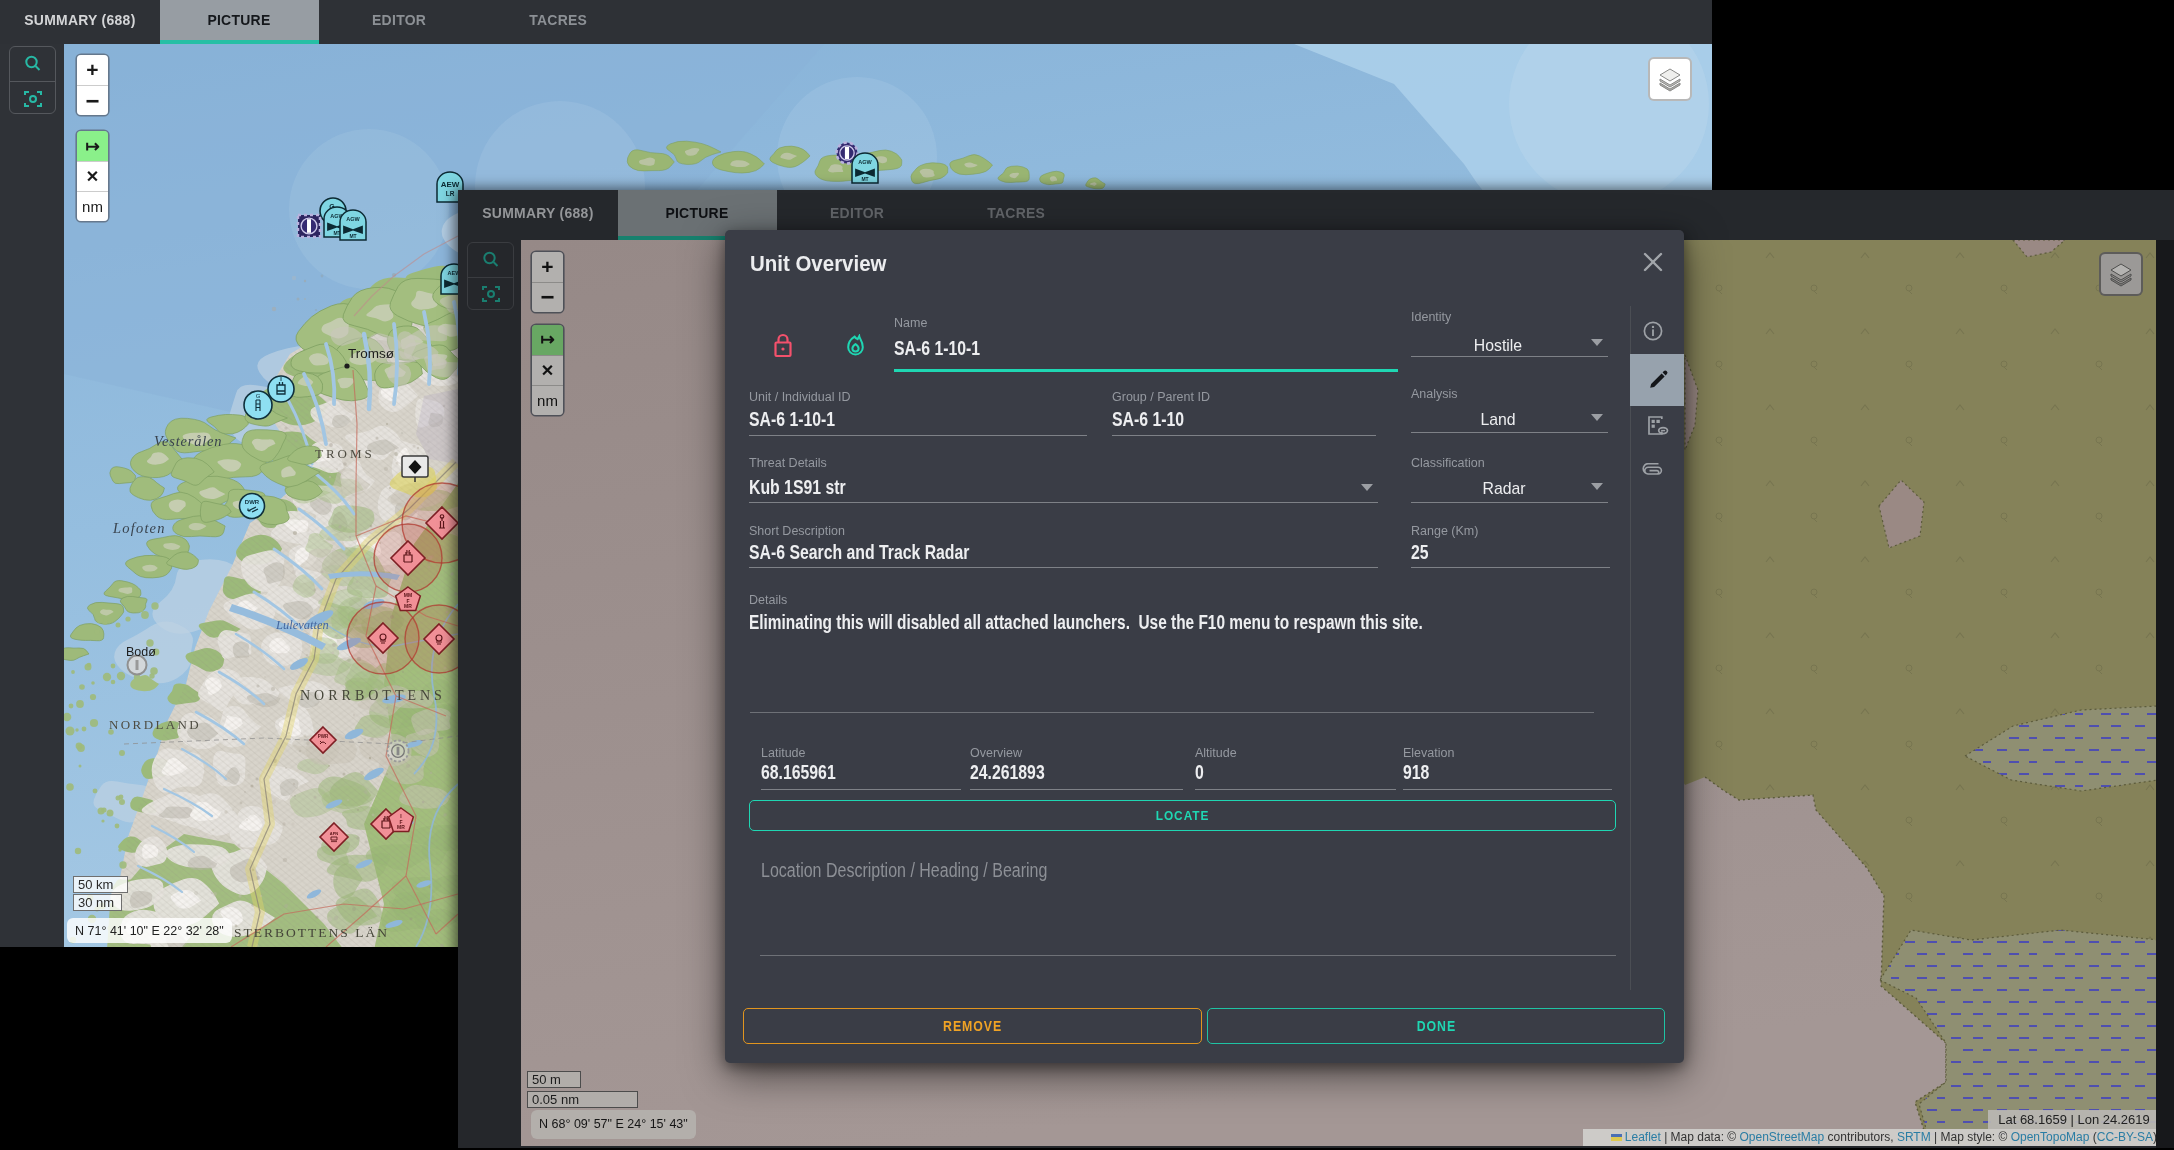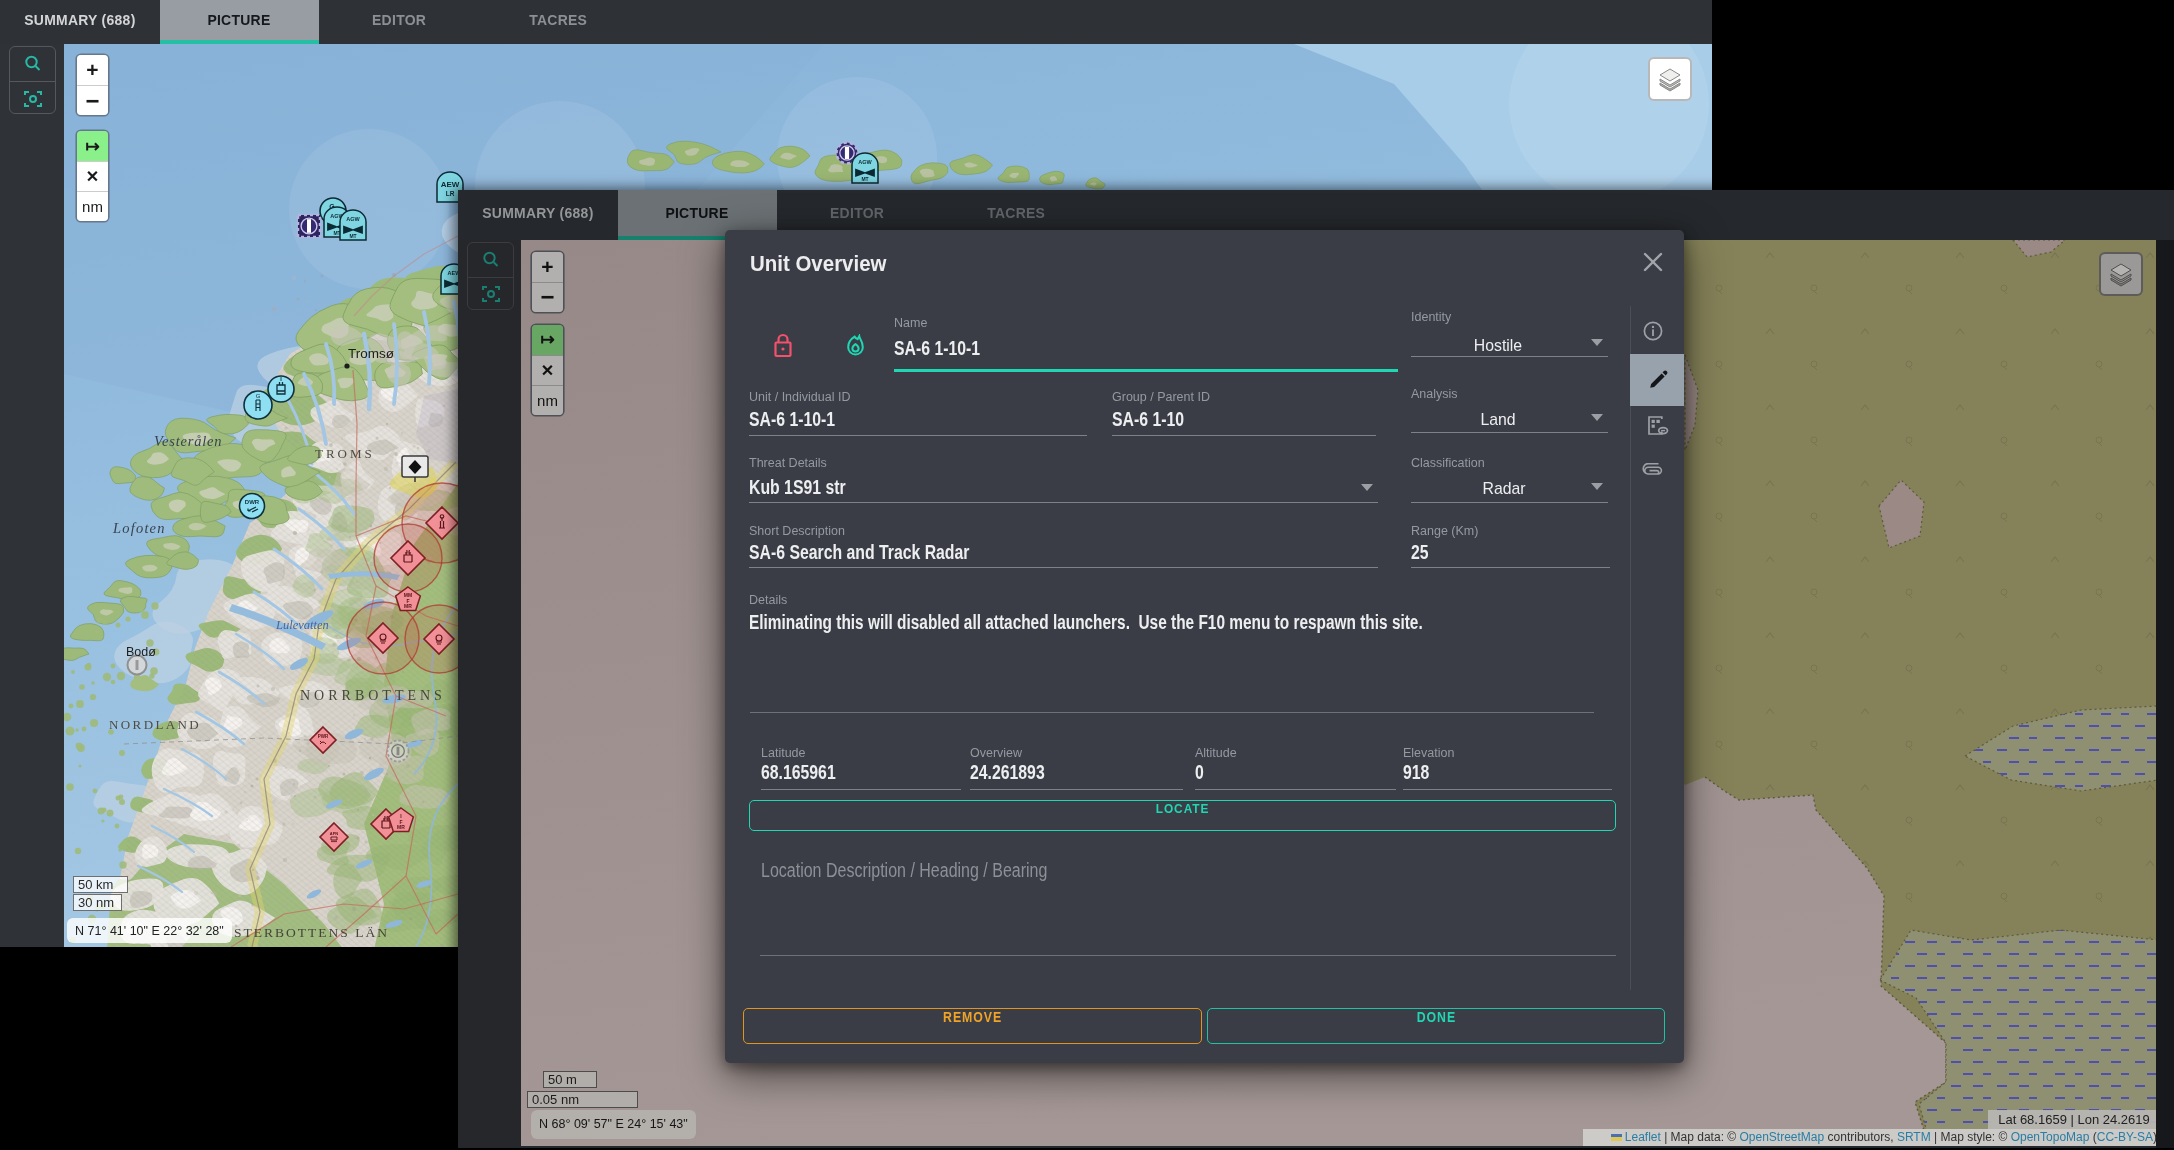--- a/index.html
+++ b/index.html
@@ -69,21 +69,21 @@
   #dialog { left:725px; top:230px; width:959px; height:833px; background:#3a3d46;
             border-radius:5px; box-shadow:0 12px 40px rgba(0,0,0,.55), 0 4px 14px rgba(0,0,0,.4); }
   #dialog .lbl { position:absolute; color:#9599a0; font-size:12.5px; }
   #dialog .val { position:absolute; color:#edeef0; font-size:20px; font-weight:bold;
       transform:scaleX(0.79); transform-origin:0 50%; white-space:nowrap; }
   #dialog .valc { font-weight:normal; font-size:17px; transform:scaleX(0.93); transform-origin:50% 50%; }
   #dialog .ul  { position:absolute; height:1px; background:#7e8187; }
   #dialog .caret { position:absolute; width:0; height:0;
         border-left:6.5px solid transparent; border-right:6.5px solid transparent;
         border-top:7px solid #9b9ea3; }
-  .btn { position:absolute; border-radius:5px; display:flex; 
+  .btn { position:absolute; border-radius:5px; display:flex; align-items:center;
          justify-content:center; font-size:15px; font-weight:bold; letter-spacing:1.1px; }
   .btn span { display:inline-block; transform:scaleX(0.88); }
 </style>
 </head>
 <body>
 
 <div id="bgwin" class="abs">
   <div class="tabbar abs">
     <div class="tab first"><span>SUMMARY (688)</span></div>
     <div class="tab active"><span>PICTURE</span></div>
@@ -1022,21 +1022,21 @@
       </svg>
     <div class="zctl abs" style="left:11px; top:12px;">
       <div class="c">+</div>
         <div class="c" style="font-size:24px;">−</div>
     </div>
     <div class="zctl abs" style="left:11px; top:85px;">
       <div class="c green" style="font-size:17px;">↦</div>
       <div class="c" style="font-size:16px;">✕</div>
       <div class="c" style="font-size:15px; font-weight:normal;">nm</div>
     </div>
-    <div class="scalebox abs" style="left:6px; top:831px; width:54px;margin-left:16px;">50 m</div>
+    <div class="scalebox abs" style="left:6px; top:831px; width:54px;">50 m</div>
     <div class="scalebox abs" style="left:6px; top:851px; width:111px;">0.05 nm</div>
     <div class="coordbox abs" style="left:10px; top:870px; height:29px;">N 68° 09' 57" E 24° 15' 43"</div>
     <div class="layersbtn abs" style="left:1578px; top:12px;">
       <svg width="26" height="26" viewBox="0 0 26 26">
           <g stroke="#4f4f4e" stroke-width="1">
             <path d="M13 3 L23 9 L13 15 L3 9 Z" fill="#b4b3b1"></path>
             <path d="M3 13 L13 19 L23 13 L23 15 L13 21 L3 15 Z" fill="#8e8d8b"></path>
             <path d="M3 17 L13 23 L23 17 L23 19 L13 25 L3 19 Z" fill="#7d7c7a"></path>
           </g>
         </svg>

